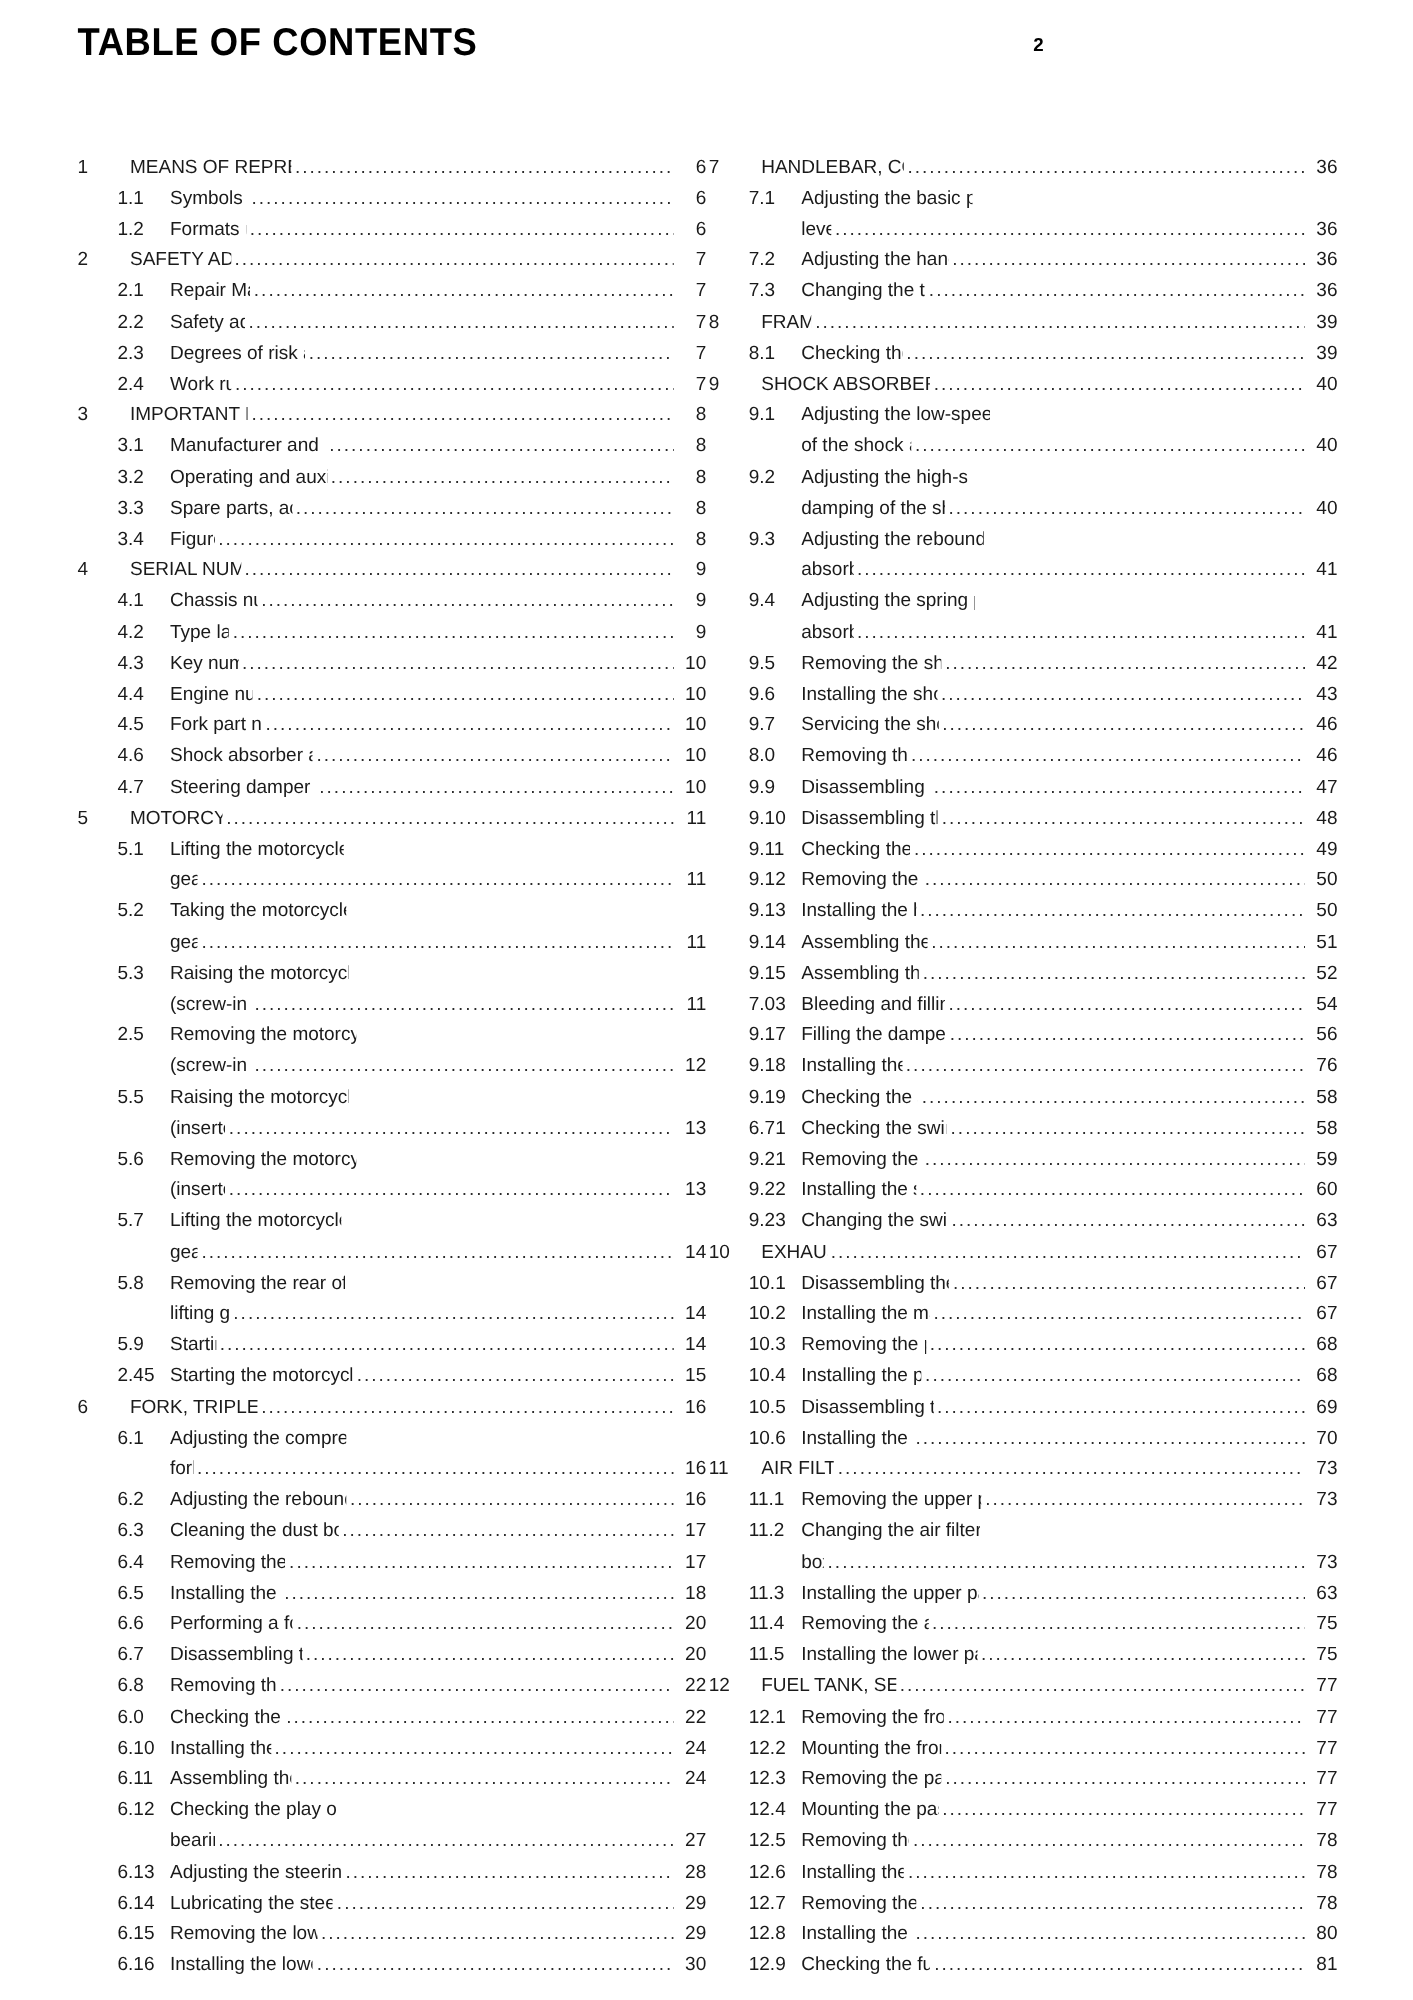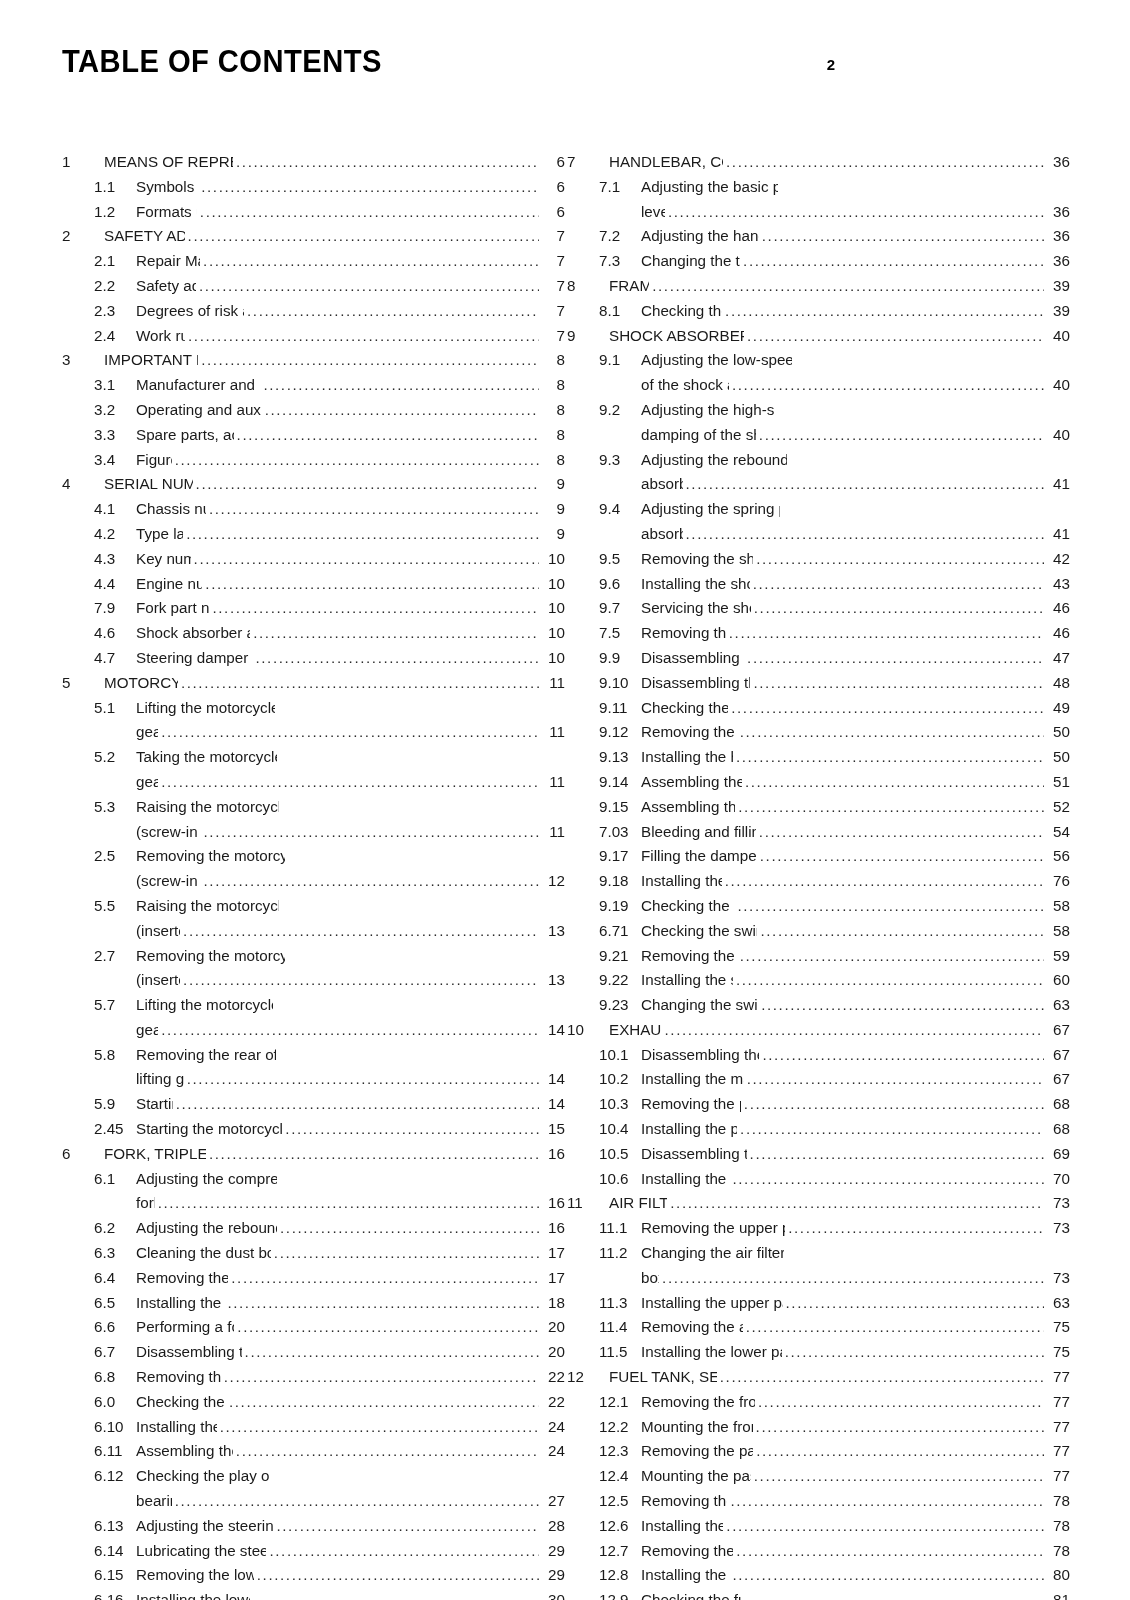--- a/index.html
+++ b/index.html
@@ -13,21 +13,21 @@
     font-family: "Liberation Sans", sans-serif;
     color: #000000;
     position: relative;
     overflow: hidden;
   }
   .page {
     position: relative;
     width: 899px;
     height: 1600px;
     box-sizing: border-box;
-    padding: 46px 62px 0 62px;
+    padding: 18px 62px 0 62px;
   }
   .header {
     display: flex;
     align-items: flex-start;
     justify-content: space-between;
     margin: 0 0 0 0;
     height: 62px;
   }
   .doc-title {
     font-size: 31px;
@@ -304,21 +304,21 @@
           <div class="num">4.4</div>
           <div class="title-wrap">
             <div class="row">
               <span class="text">Engine number</span>
               <span class="leader">.........................................................................................</span>
               <span class="pg">10</span>
             </div>
           </div>
         </div>
         <div class="toc-entry level2">
-          <div class="num">7.9</div>
+          <div class="num">4.5</div>
           <div class="title-wrap">
             <div class="row">
               <span class="text">Fork part number</span>
               <span class="leader">.........................................................................................</span>
               <span class="pg">10</span>
             </div>
           </div>
         </div>
         <div class="toc-entry level2">
           <div class="num">4.6</div>
@@ -419,21 +419,21 @@
               <span class="pg" style="visibility: hidden;">13</span>
             </div>
             <div class="row">
               <span class="text">(inserted)</span>
               <span class="leader">.........................................................................................</span>
               <span class="pg">13</span>
             </div>
           </div>
         </div>
         <div class="toc-entry level2">
-          <div class="num">2.7</div>
+          <div class="num">5.6</div>
           <div class="title-wrap">
             <div class="row noleader">
               <span class="text">Removing the motorcycle from the work stand</span>
               <span class="leader">.........................................................................................</span>
               <span class="pg" style="visibility: hidden;">13</span>
             </div>
             <div class="row">
               <span class="text">(inserted)</span>
               <span class="leader">.........................................................................................</span>
               <span class="pg">13</span>
@@ -831,21 +831,21 @@
           <div class="num">9.7</div>
           <div class="title-wrap">
             <div class="row">
               <span class="text">Servicing the shock absorber</span>
               <span class="leader">.........................................................................................</span>
               <span class="pg">46</span>
             </div>
           </div>
         </div>
         <div class="toc-entry level2">
-          <div class="num">7.5</div>
+          <div class="num">8.0</div>
           <div class="title-wrap">
             <div class="row">
               <span class="text">Removing the spring</span>
               <span class="leader">.........................................................................................</span>
               <span class="pg">46</span>
             </div>
           </div>
         </div>
         <div class="toc-entry level2">
           <div class="num">9.9</div>

